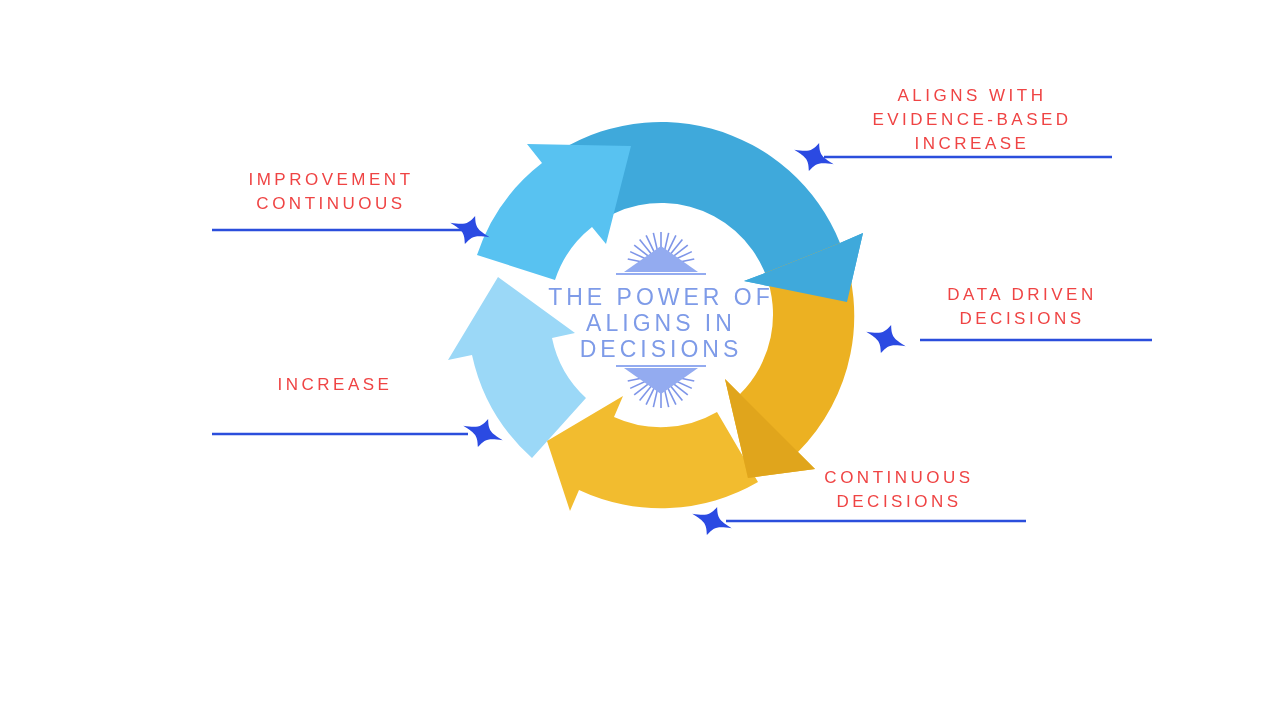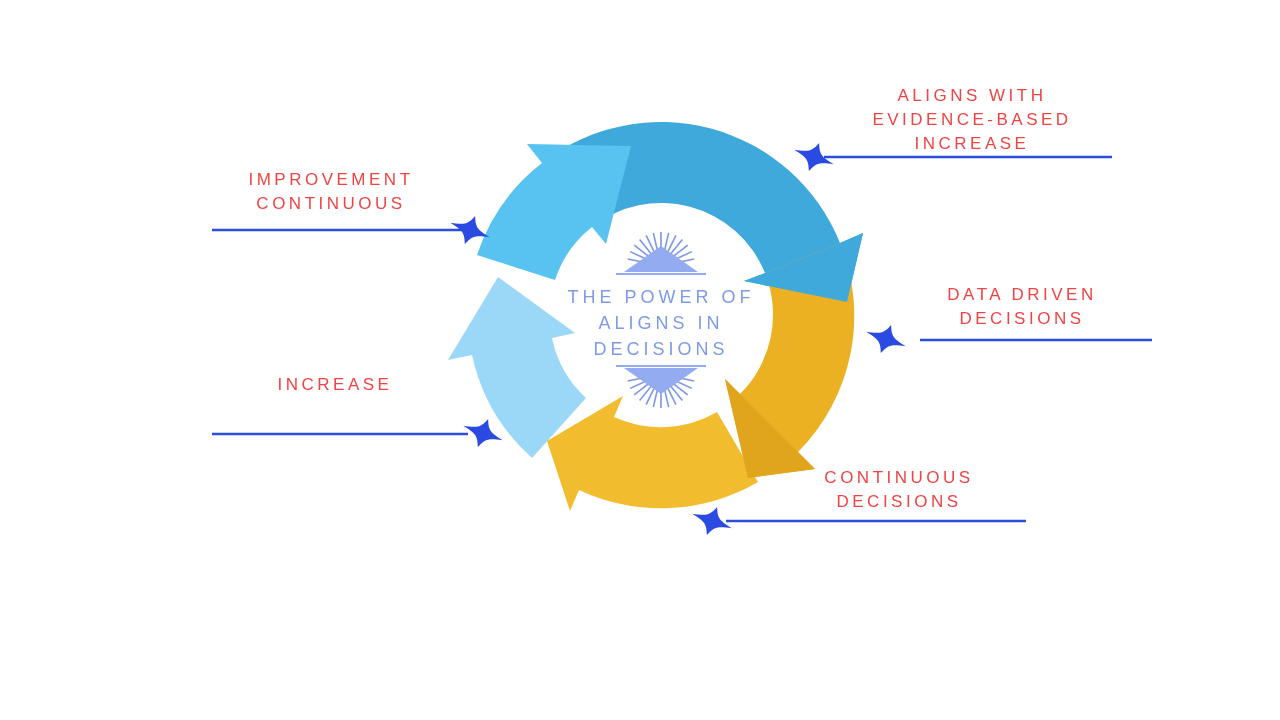--- a/index.html
+++ b/index.html
@@ -19,21 +19,21 @@
     letter-spacing:3.5px;
     line-height:24px;
     color:#ef4444;
     font-weight:400;
   }
   .label span{display:block;}
   .center-title{
     position:absolute;
     width:300px;
     text-align:center;
-    font-size:18px;
+    font-size:23px;
     letter-spacing:4px;
     line-height:26px;
     color:#7E9BE8;
     font-weight:400;
   }
   .center-title span{display:block;}
 </style>
 </head>
 <body>
 

